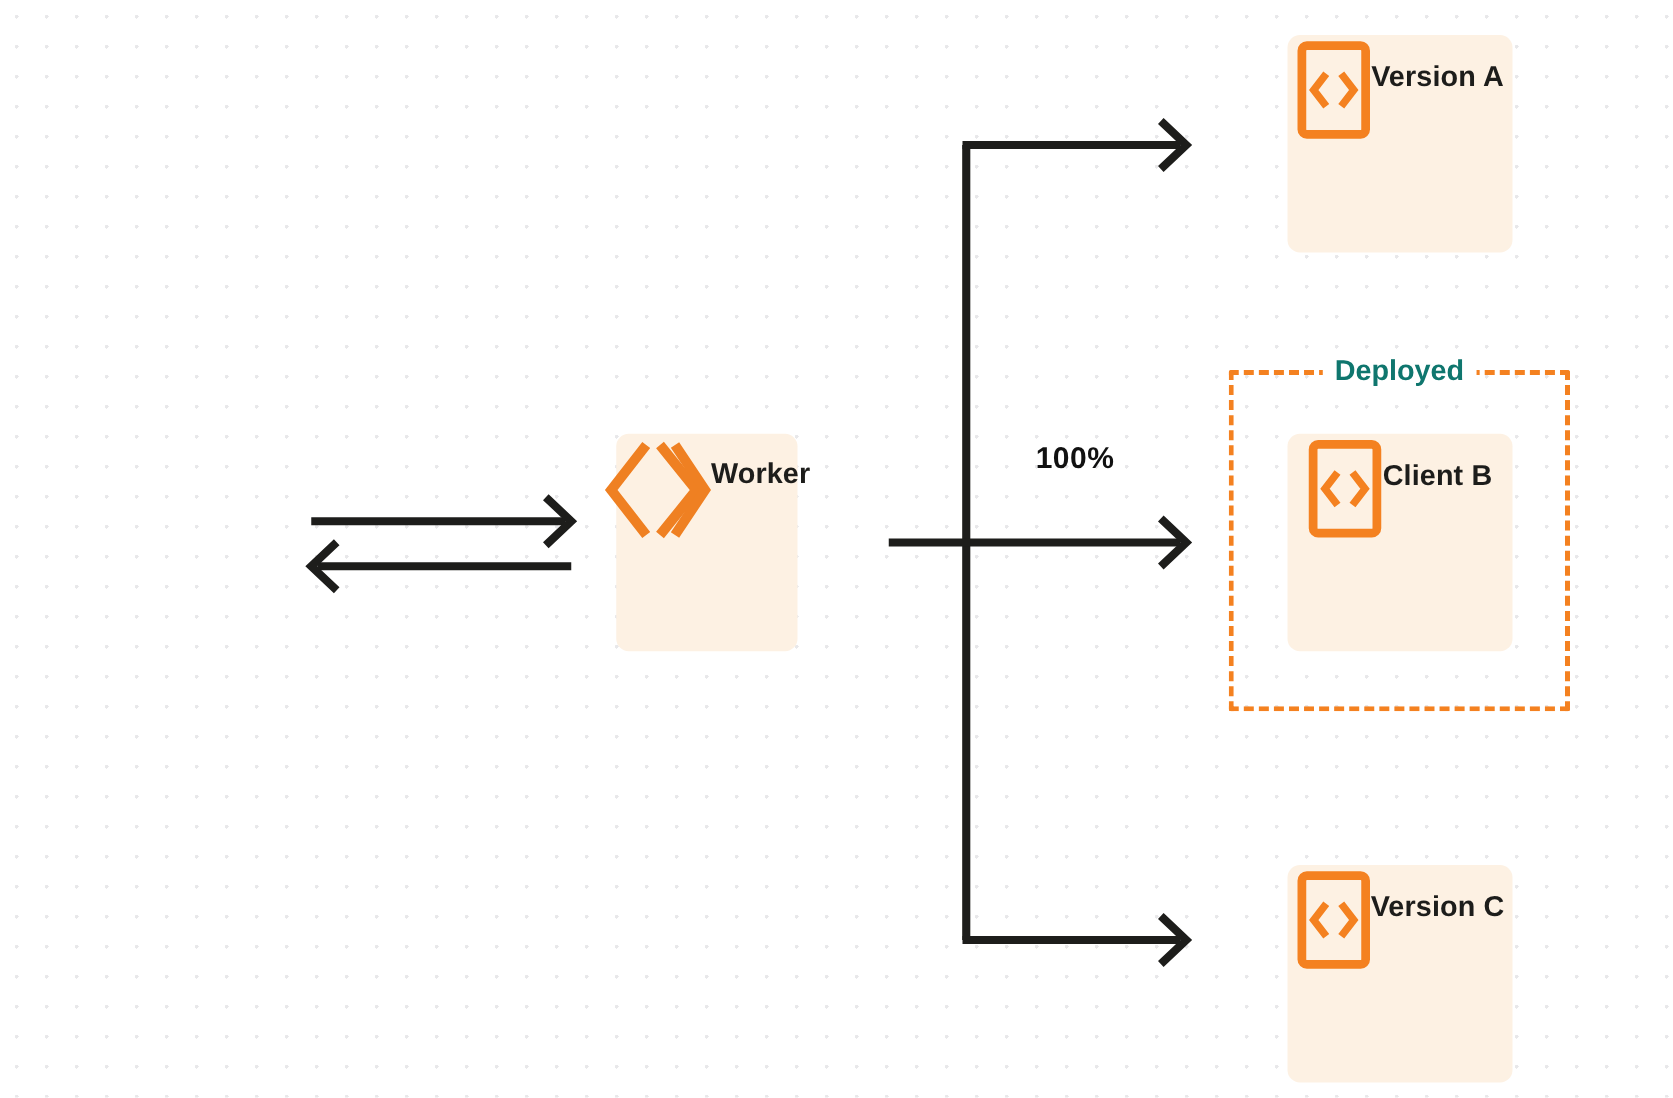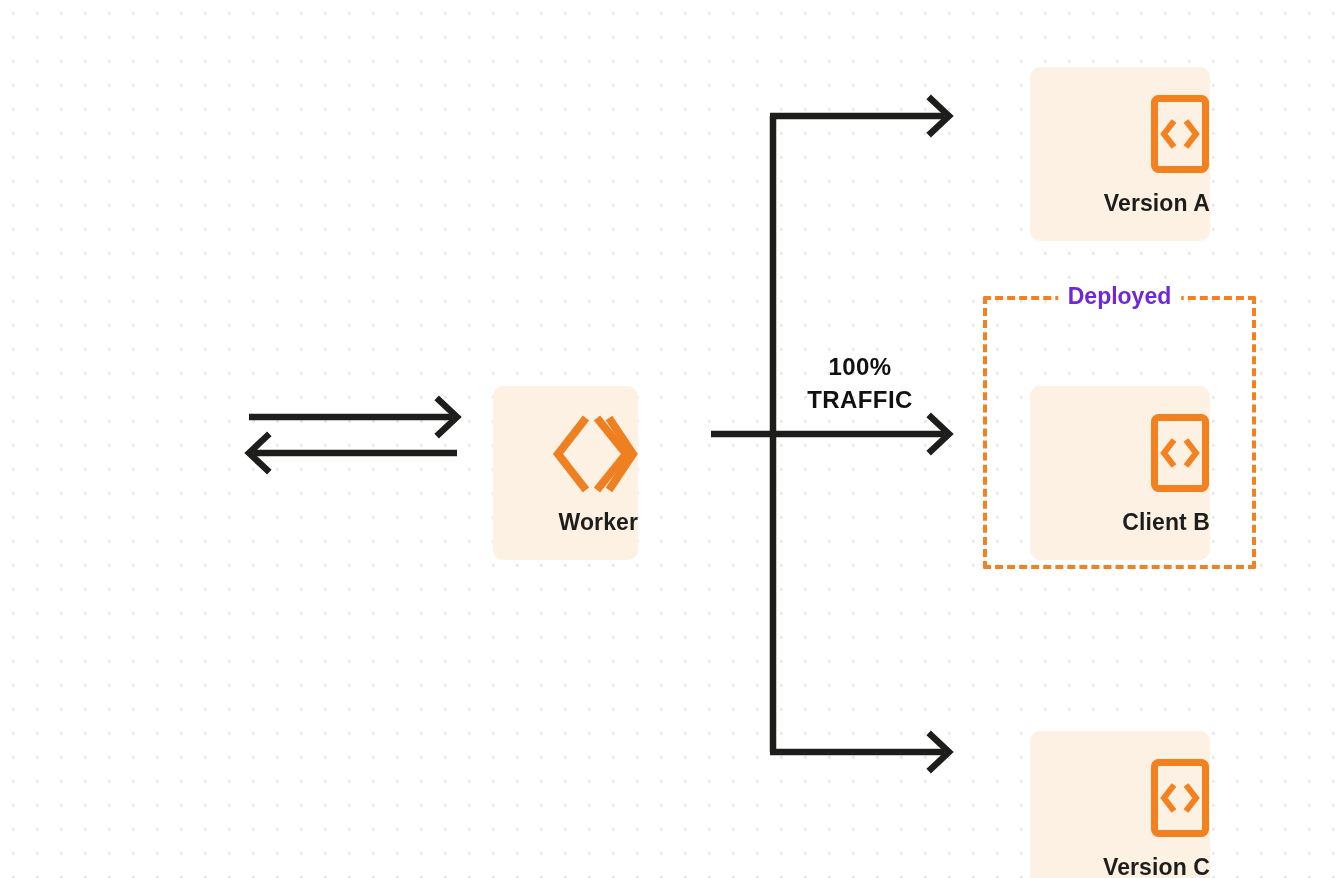--- a/index.html
+++ b/index.html
@@ -22,26 +22,25 @@
     background-color: #ffffff;
     background-image: radial-gradient(circle at 1.4px 1.4px, #e8e8ea 1.4px, transparent 1.5px);
     background-size: 24px 24px;
     background-position: 12px 12px;
   }
 
   
   .node {
     position: absolute;
     display: flex;
-    flex-direction: column;
-    align-items: flex-end;
+    flex-direction: row;
+    align-items: flex-start;
     justify-content: center;
     border-radius: 10px;
     box-sizing: border-box;
-    margin-top: 39px;
   }
   .node-label {
     font-size: 23px;
     font-weight: bold;
     color: #1d1d1b;
     letter-spacing: 0.1px;
     line-height: 1.2;
     white-space: nowrap;
   }
 
@@ -99,21 +98,21 @@
   }
   #deployed-label {
     position: absolute;
     left: 50%;
     top: -4px;
     transform: translate(-50%, -50%);
     background-color: #ffffff;
     padding: 1px 10px;
     font-size: 23px;
     font-weight: bold;
-    color: #6d28d9;
+    color: #0f766e;
     white-space: nowrap;
     line-height: 1.15;
   }
 
   
   #traffic-label {
     position: absolute;
     left: 786px;
     top: 350px;
     width: 148px;
@@ -169,21 +168,20 @@
 
       <g>
         <line x1="770" y1="752" x2="944" y2="752"></line>
         <polyline points="931,735 949,752 931,769" stroke-linecap="square" stroke-linejoin="miter"></polyline>
       </g>
     </g>
   </svg>
 
   <div id="traffic-label">
     <div>100%</div>
-    <div>TRAFFIC</div>
   </div>
 
 
   <div class="node" id="worker-node">
     <span class="icon-wrap">
       <svg width="86" height="82" viewBox="0 0 86 82" xmlns="http://www.w3.org/2000/svg" fill="none" stroke="#ef8022" stroke-width="8" stroke-linejoin="miter" stroke-linecap="butt">
         <polyline points="34,5 6,41 34,77"></polyline>
         <polyline points="45,5 74,41 45,77"></polyline>
         <polyline points="58,5 80,41 58,77" opacity="0"></polyline>
         <polyline points="57,5 81,41 57,77"></polyline>

